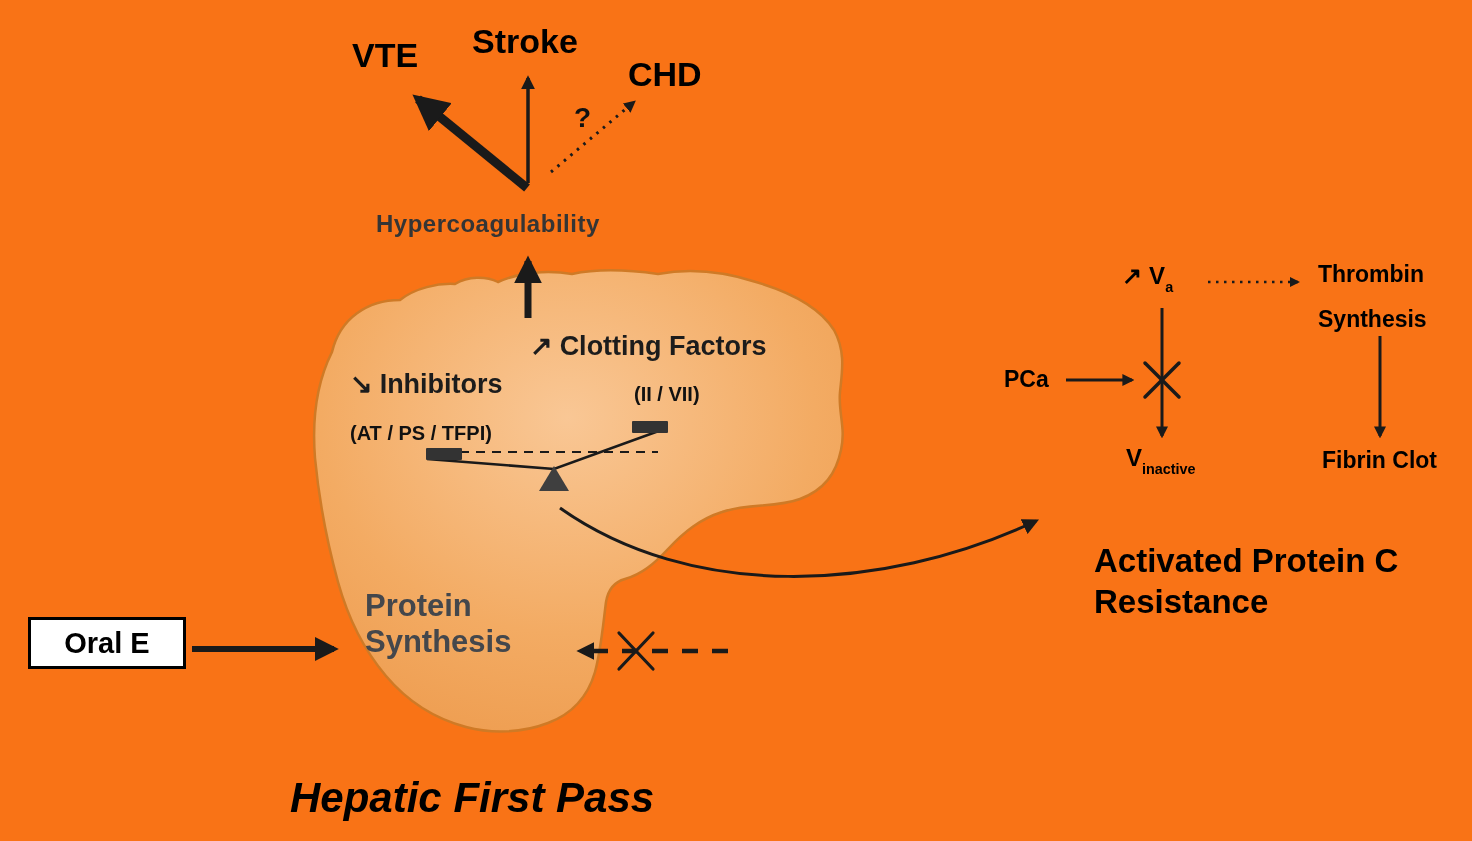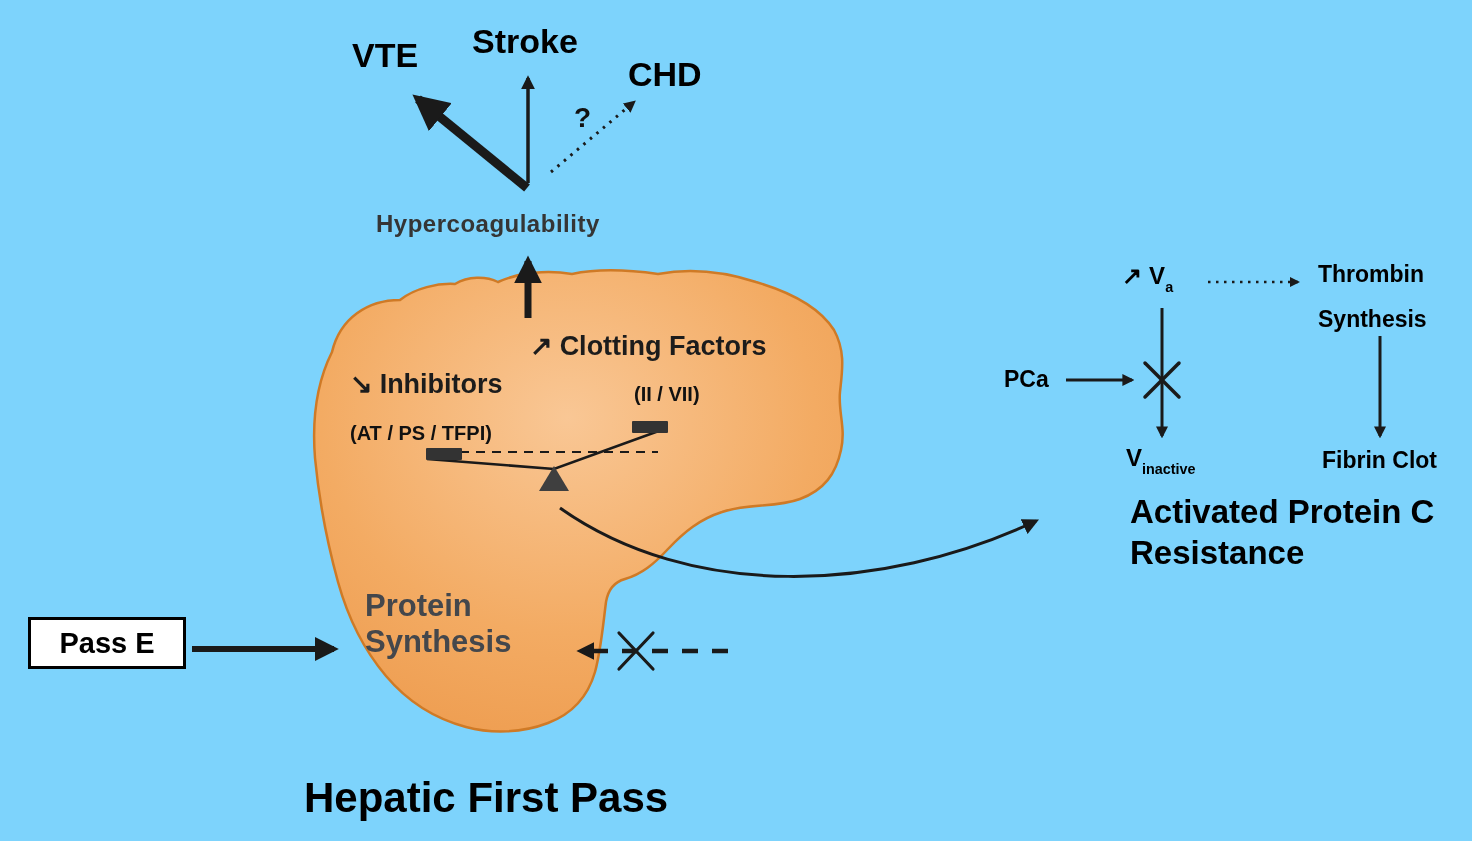--- a/index.html
+++ b/index.html
@@ -1,17 +1,17 @@
 <!DOCTYPE html>
 <html><head>
 <meta charset="utf-8">
 <style>
   html,body { margin:0; padding:0; background:#ffffff; }
   .stage {
-    position:relative; width:1472px; height:841px; background:#7dd3fc;
+    position:relative; width:1472px; height:841px; background:#f97316;
     font-family:"Liberation Sans", sans-serif; overflow:hidden;
   }
   svg.underlay { position:absolute; left:0; top:0; width:1472px; height:841px; }
   .lbl {
     position:absolute; font-weight:700; color:#000; white-space:nowrap;
     font-family:"Liberation Sans", sans-serif;
   }
   .outcome { font-size:34px; }
   .qmark { font-size:28px; color:#111; }
   .hyper { font-size:24px; color:#353535; letter-spacing:0.5px; }
@@ -123,40 +123,40 @@
   </div>
   <div class="lbl detail" style="left:350px; top:422px;">(AT / PS / TFPI)</div>
   <div class="lbl detail" style="left:634px; top:383px;">(II / VII)</div>
 
   <div class="lbl protein twolines" style="left:365px; top:588px; width:180px;">
     <div>Protein</div>
     <div>Synthesis</div>
   </div>
 
   <div class="ebox" style="left:28px; top:617px; width:152px; height:46px; font-size:29px;">
-    <span>Pass E</span>
+    <span>Oral E</span>
   </div>
 
-  <div class="lbl caption" style="left:304px; top:774px;">Hepatic First Pass</div>
+  <div class="lbl caption" style="left:290px; top:774px;font-style:italic;">Hepatic First Pass</div>
 
   <div class="lbl rbase" style="left:1122px; top:262px;">
     <span class="arrow-glyph">↗</span><span>V</span><sub>a</sub>
   </div>
 
   <div class="lbl rlabel twolines" style="left:1318px; top:252px; line-height:45px;">
     <div>Thrombin</div>
     <div>Synthesis</div>
   </div>
 
   <div class="lbl rlabel" style="left:1004px; top:366px;">PCa</div>
 
   <div class="lbl rbase" style="left:1126px; top:444px;">
     <span>V</span><sub>inactive</sub>
   </div>
 
   <div class="lbl rlabel" style="left:1322px; top:447px;">Fibrin Clot</div>
 
-  <div class="lbl apctitle twolines" style="left:1094px; top:491px;margin-left:36px;">
+  <div class="lbl apctitle twolines" style="left:1094px; top:540px;">
     <div>Activated Protein C</div>
     <div>Resistance</div>
   </div>
 
 </div>
 
 </body></html>

